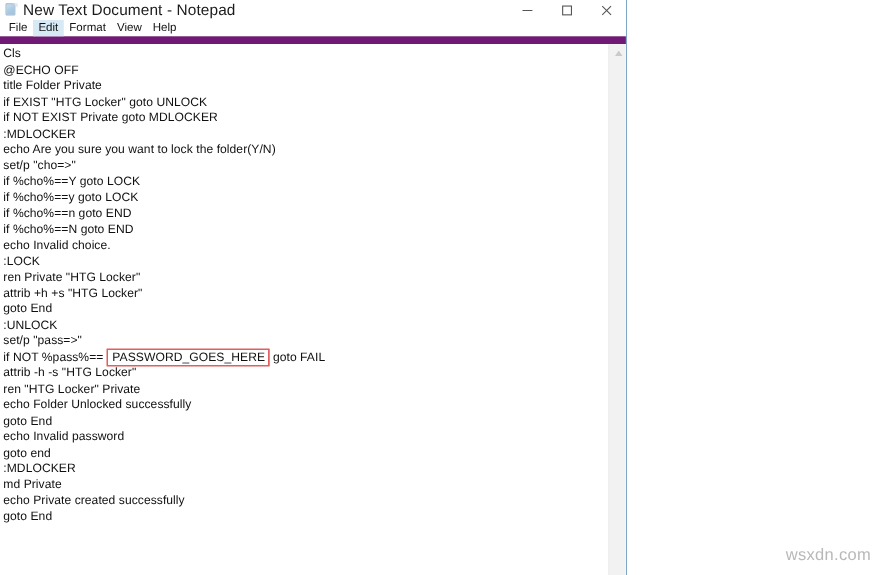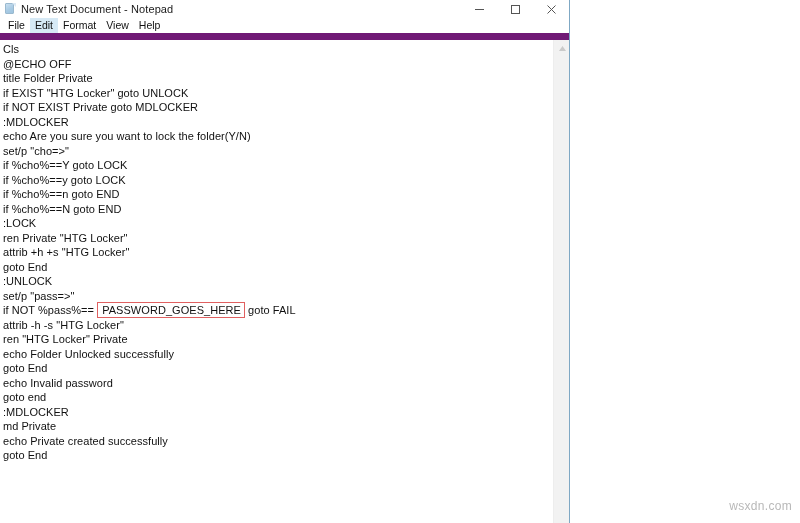--- a/index.html
+++ b/index.html
@@ -59,21 +59,21 @@
     border-radius: 1px;
   }
   #app-icon .fold {
     position: absolute;
     right: 0px; top: 0px;
     width: 0; height: 0;
     border-left: 4px solid transparent;
     border-top: 4px solid #dce9f4;
   }
   #window-title {
-    font-size: 11px;
+    font-size: 14px;
     color: #1a1a1a;
     letter-spacing: 0.1px;
     white-space: nowrap;
     line-height: 18px;
   }
   #window-controls {
     position: absolute;
     right: 0;
     top: 0;
     height: 18px;
@@ -183,21 +183,21 @@
     left: 570px;
     top: 0;
     right: 0;
     bottom: 0;
     background: #ffffff;
   }
   #watermark {
     position: absolute;
     right: 8px;
     bottom: 10px;
-    font-size: 12px;
+    font-size: 15px;
     color: #b8b8b8;
     letter-spacing: 0.3px;
     font-family: "Liberation Sans", sans-serif;
   }
 </style>
 </head>
 <body>
 
 <div id="notepad-window">
 
@@ -242,20 +242,21 @@
         <div class="code-line">title Folder Private</div>
         <div class="code-line">if EXIST "HTG Locker" goto UNLOCK</div>
         <div class="code-line">if NOT EXIST Private goto MDLOCKER</div>
         <div class="code-line">:MDLOCKER</div>
         <div class="code-line">echo Are you sure you want to lock the folder(Y/N)</div>
         <div class="code-line">set/p "cho=&gt;"</div>
         <div class="code-line">if %cho%==Y goto LOCK</div>
         <div class="code-line">if %cho%==y goto LOCK</div>
         <div class="code-line">if %cho%==n goto END</div>
         <div class="code-line">if %cho%==N goto END</div>
+        <div class="code-line">echo Invalid choice.</div>
         <div class="code-line">:LOCK</div>
         <div class="code-line">ren Private "HTG Locker"</div>
         <div class="code-line">attrib +h +s "HTG Locker"</div>
         <div class="code-line">goto End</div>
         <div class="code-line">:UNLOCK</div>
         <div class="code-line">set/p "pass=&gt;"</div>
         <div class="code-line"><span>if NOT %pass%== </span><span class="hl">PASSWORD_GOES_HERE</span><span> goto FAIL</span></div>
         <div class="code-line">attrib -h -s "HTG Locker"</div>
         <div class="code-line">ren "HTG Locker" Private</div>
         <div class="code-line">echo Folder Unlocked successfully</div>

